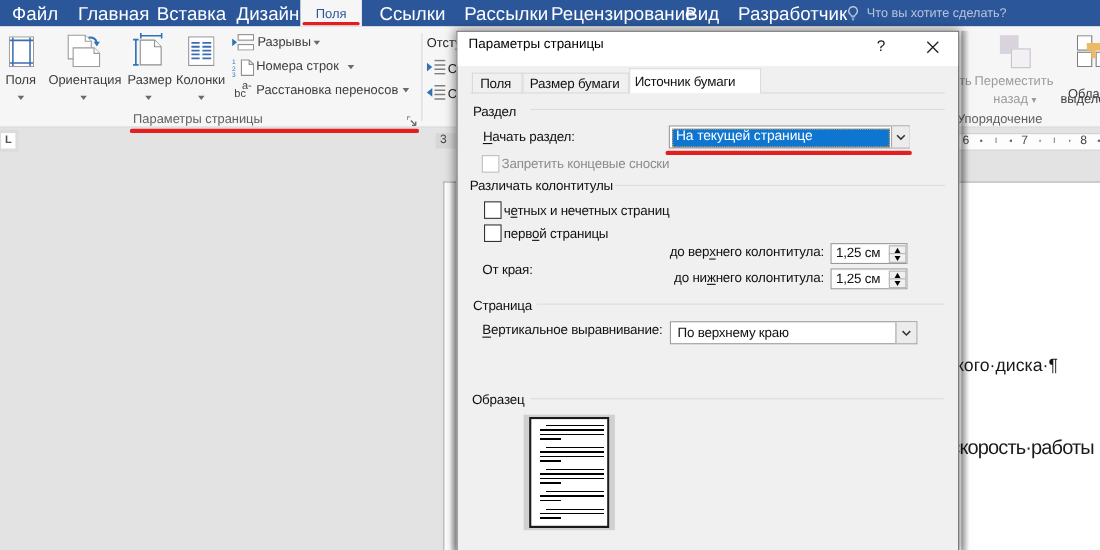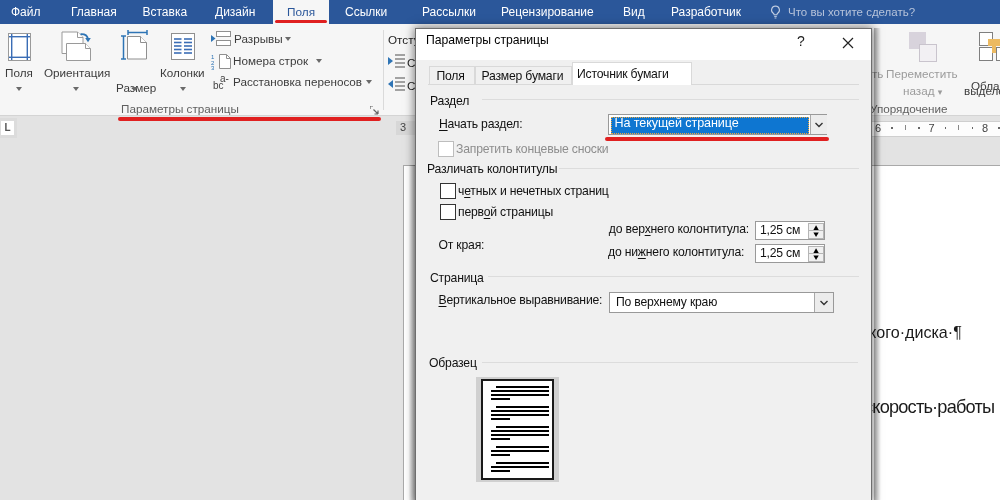--- a/index.html
+++ b/index.html
@@ -1,21 +1,21 @@
 <!DOCTYPE html>
 <html lang="ru"><head>
 <meta charset="utf-8">
 <style>
   html,body{margin:0;padding:0;}
   #root{position:relative;width:1000px;height:500px;overflow:hidden;
         font-family:"Liberation Sans",sans-serif;background:#e3e3e3;}
   .abs{position:absolute;}
   
   #tabbar{left:0;top:0;width:1000px;height:24px;background:#2b579a;}
-  .tab{position:absolute;top:0;height:24px;line-height:25px;color:#fff;font-size:12px;white-space:nowrap;}
+  .tab{position:absolute;top:0;height:24px;line-height:25px;color:#fff;font-size:17px;white-space:nowrap;}
   #activetab{position:absolute;left:273px;top:0;width:56px;height:24px;background:#f6f6f6;}
   #activetab span{position:absolute;left:50%;transform:translateX(-50%);top:0;line-height:25px;font-size:11.8px;color:#2b579a;white-space:nowrap;}
   .redline{position:absolute;background:#e02020;border-radius:2px;}
   #search{position:absolute;left:788px;top:0;height:24px;line-height:25px;color:#b6c3da;font-size:11.5px;}
   
   #ribbon{left:0;top:24px;width:1000px;height:91px;background:#f6f6f6;border-bottom:1px solid #d4d4d4;}
   .rlabel{position:absolute;font-size:11.7px;color:#3c3c3c;white-space:nowrap;}
   .grplabel{position:absolute;font-size:11.7px;color:#5f5f5f;white-space:nowrap;}
   .drop{position:absolute;width:0;height:0;border-left:3.5px solid transparent;border-right:3.5px solid transparent;border-top:4px solid #6a6a6a;}
   .vsep{position:absolute;width:1px;background:#dadada;}
@@ -80,21 +80,21 @@
   <svg class="abs" style="left:120px;top:30px;" width="28" height="31" viewBox="0 0 28 31">
     <line x1="3.5" y1="6" x2="3.5" y2="29" stroke="#2e74b5" stroke-width="1.5"></line>
     <line x1="1" y1="6" x2="6" y2="6" stroke="#2e74b5" stroke-width="1.5"></line>
     <line x1="1" y1="29" x2="6" y2="29" stroke="#2e74b5" stroke-width="1.5"></line>
     <line x1="8" y1="2.5" x2="27" y2="2.5" stroke="#2e74b5" stroke-width="1.5"></line>
     <line x1="8" y1="0" x2="8" y2="5" stroke="#2e74b5" stroke-width="1.5"></line>
     <line x1="27" y1="0" x2="27" y2="5" stroke="#2e74b5" stroke-width="1.5"></line>
     <path d="M7.5 6.5h13l6 6v16.5h-19z" fill="#fff" stroke="#8f8f8f"></path>
     <path d="M20.5 6.5v6h6" fill="#fff" stroke="#8f8f8f"></path>
   </svg>
-  <div class="rlabel" style="left:116px;top:81px;">Размер</div>
+  <div class="rlabel" style="left:116px;top:66px;">Размер</div>
   <div class="drop" style="left:132px;top:87px;"></div>
 
   <svg class="abs" style="left:171px;top:33px;" width="24" height="27" viewBox="0 0 24 27">
     <rect x="0.5" y="0.5" width="23" height="26" fill="#fff" stroke="#8f8f8f"></rect>
     <g stroke="#3a6db5" stroke-width="1.6">
       <line x1="3" y1="6" x2="10.5" y2="6"></line>
         <line x1="13" y1="6" x2="21" y2="6"></line>
       <line x1="3" y1="9.5" x2="10.5" y2="9.5"></line>
         <line x1="13" y1="9.5" x2="21" y2="9.5"></line>
       <line x1="3" y1="13" x2="10.5" y2="13"></line>
@@ -249,21 +249,21 @@
     <div class="dtxt" style="left:192px;top:193px;width:141px;text-align:right;">до вер<u>х</u>него колонтитула:</div>
     <div class="combo" style="left:339px;top:192px;width:68px;height:16.5px;">
       <div class="abs" style="left:4px;top:1px;font-size:12.2px;letter-spacing:-0.2px;color:#111;">1,25 см</div>
       <div class="spinbtn" style="left:52px;top:0.5px;">
           <span>▲</span>
         </div>
       <div class="spinbtn" style="left:52px;top:8px;">
           <span>▼</span>
         </div>
     </div>
-    <div class="dtxt" style="left:192px;top:216px;width:141px;">до ни<u>ж</u>него колонтитула:</div>
+    <div class="dtxt" style="left:192px;top:216px;width:141px;text-align:right;">до ни<u>ж</u>него колонтитула:</div>
     <div class="combo" style="left:339px;top:215px;width:68px;height:16.5px;">
       <div class="abs" style="left:4px;top:1px;font-size:12.2px;letter-spacing:-0.2px;color:#111;">1,25 см</div>
       <div class="spinbtn" style="left:52px;top:0.5px;">
           <span>▲</span>
         </div>
       <div class="spinbtn" style="left:52px;top:8px;">
           <span>▼</span>
         </div>
     </div>
 

